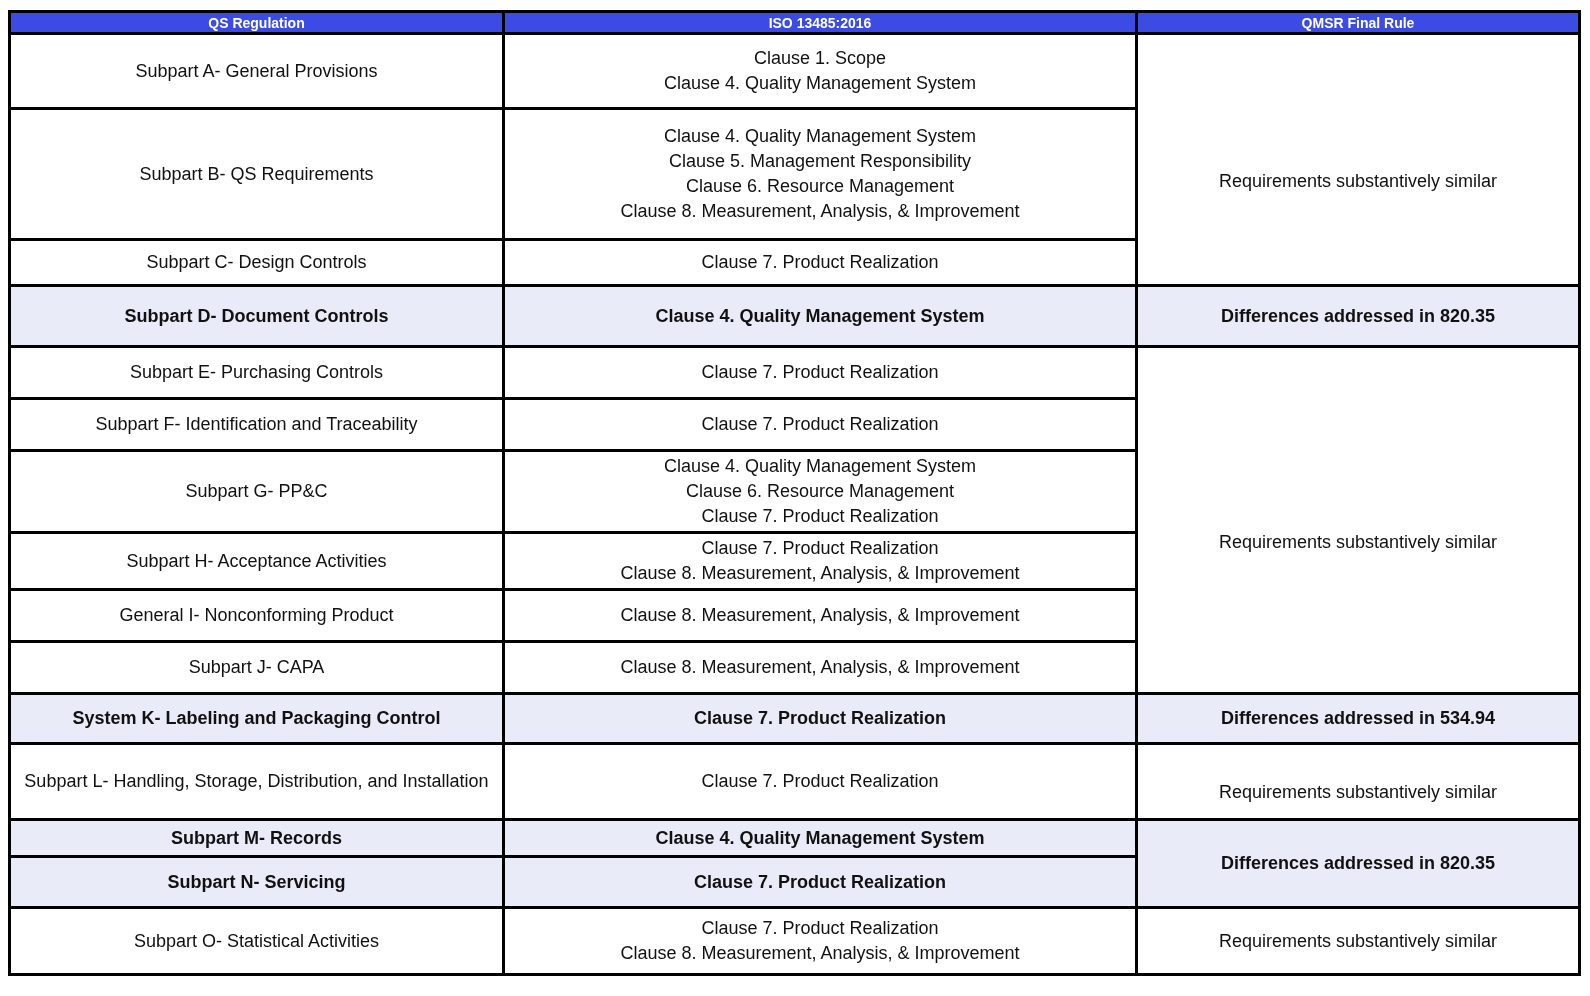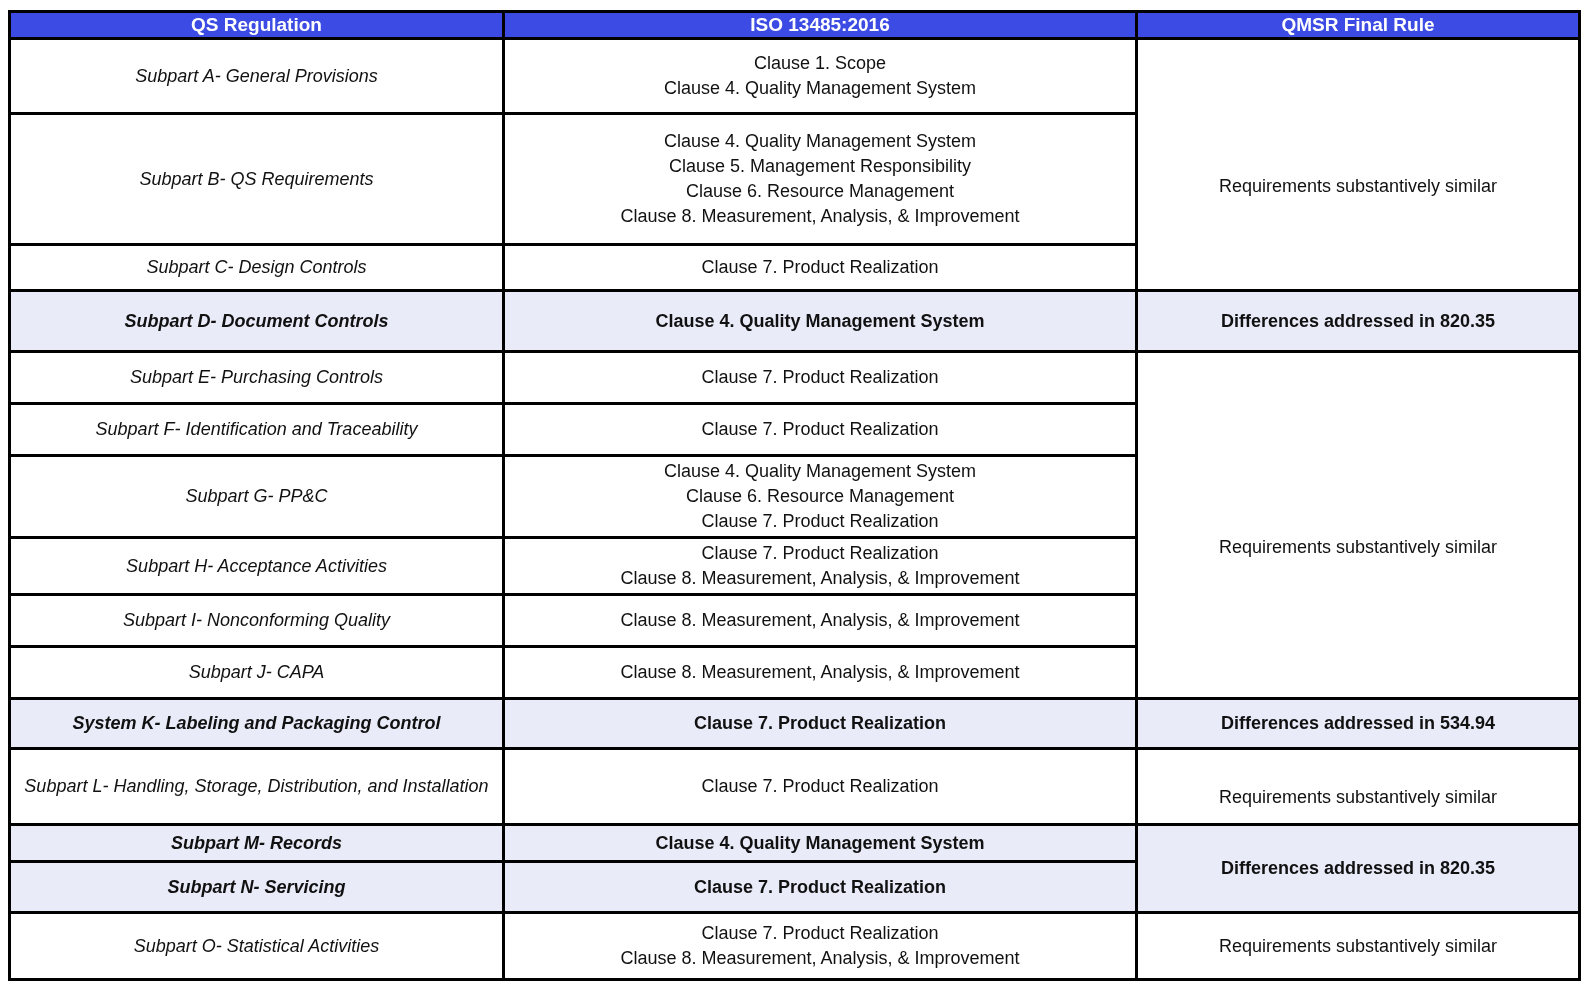--- a/index.html
+++ b/index.html
@@ -28,31 +28,31 @@
   th,td{
     border:3px solid var(--border);
     text-align:center;
     vertical-align:middle;
     padding:2px 12px;
     overflow:hidden;
   }
   th{
     background:var(--header-bg);
     color:var(--header-text);
-    font-size:19px;
+    font-size:14px;
     font-weight:bold;
     padding:1px 4px;
     height:22px;
   }
   td{
     font-size:18px;
     line-height:25px;
     white-space:pre-line;
   }
-  td.qs{font-style:italic;}
+  td.qs{}
   tr.hl td{background:var(--highlight-row-bg);font-weight:bold;}
   td.low{vertical-align:middle;padding-top:46px;}
   td.low-sm{padding-top:24px;}
   
   tr.r-hdr{height:22px;}
   tr.r-a{height:75px;}
   tr.r-b{height:131px;}
   tr.r-c{height:46px;}
   tr.r-d{height:61px;}
   tr.r-e{height:52px;}
@@ -129,21 +129,21 @@
 Clause 7. Product Realization</td>
     </tr>
 
     <tr class="r-h">
       <td class="qs">Subpart H- Acceptance Activities</td>
       <td>Clause 7. Product Realization
 Clause 8. Measurement, Analysis, &amp; Improvement</td>
     </tr>
 
     <tr class="r-i">
-      <td class="qs">Subpart I- Nonconforming Quality</td>
+      <td class="qs">General I- Nonconforming Product</td>
       <td>Clause 8. Measurement, Analysis, &amp; Improvement</td>
     </tr>
 
     <tr class="r-j">
       <td class="qs">Subpart J- CAPA</td>
       <td>Clause 8. Measurement, Analysis, &amp; Improvement</td>
     </tr>
 
     <tr class="r-k hl">
       <td class="qs">System K- Labeling and Packaging Control</td>

